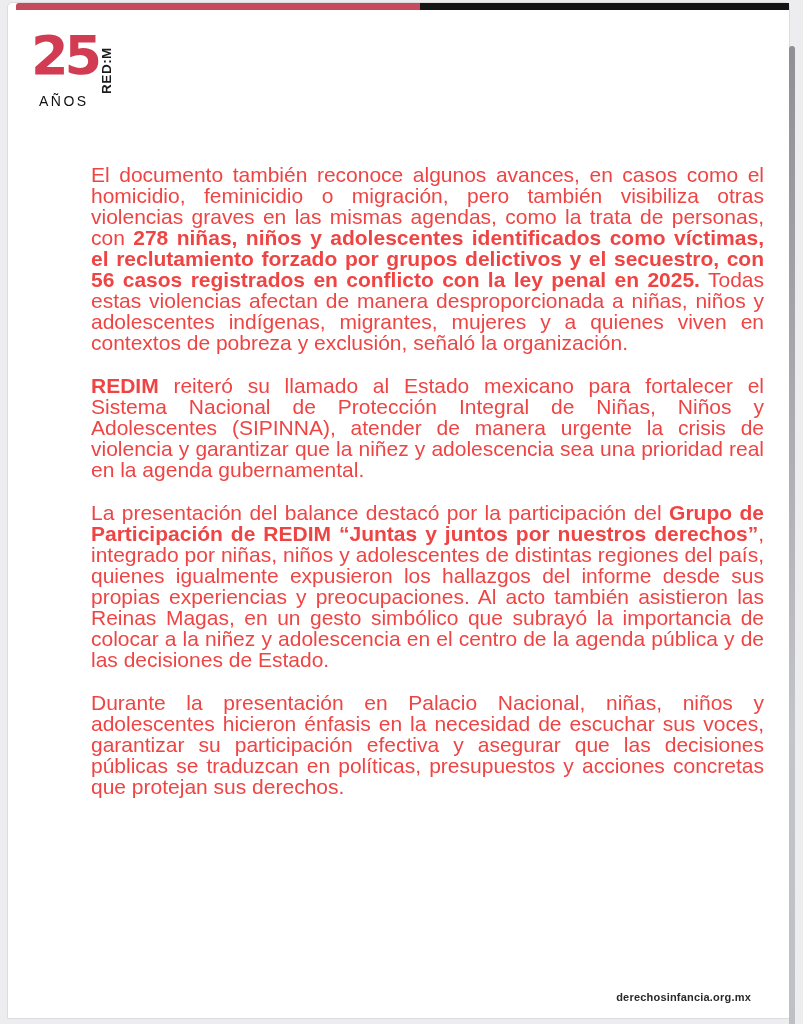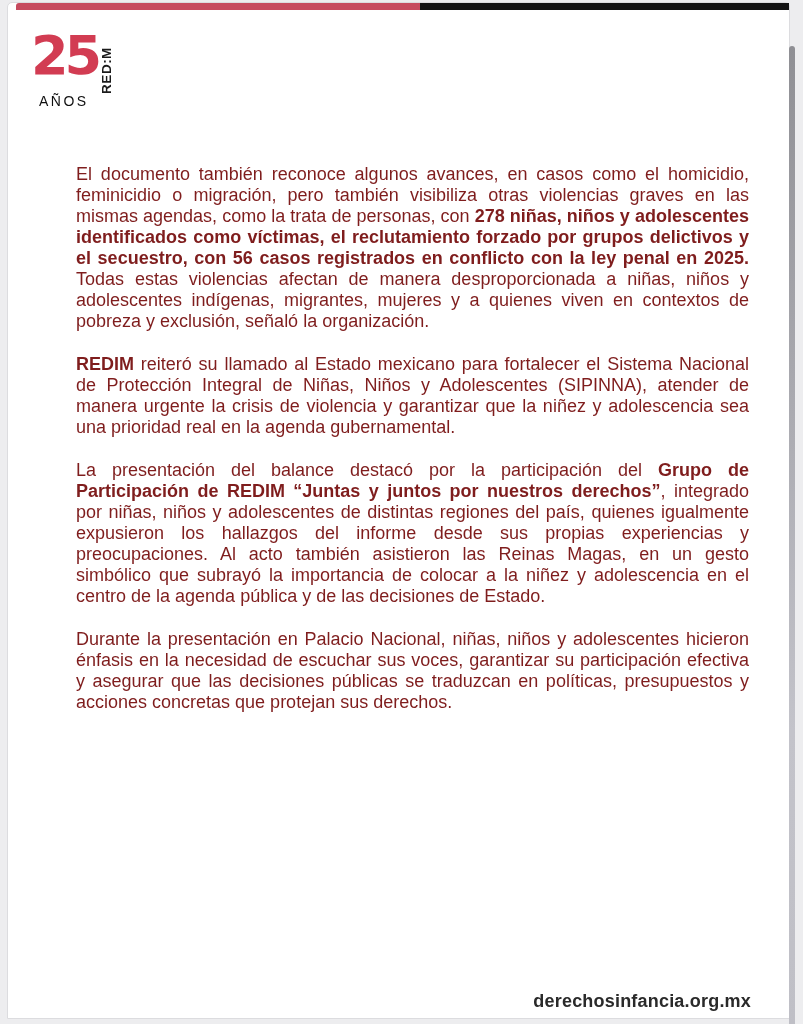--- a/index.html
+++ b/index.html
@@ -69,37 +69,37 @@
     left: 8px;
     top: 56px;
     font-weight: 400;
     font-size: 14px;
     letter-spacing: 2.5px;
     color: #101010;
   }
 
   .doc-text {
     position: absolute;
-    left: 68px;
+    left: 83px;
     top: 161px;
     width: 673px;
-    font-size: 18px;
+    font-size: 21px;
     line-height: 21px;
-    color: #7f1d1d;
+    color: #ef4444;
     text-align: justify;
   }
   .doc-text p { margin: 0 0 22px 0; }
   .doc-text b { font-weight: 700; }
 
   .footer {
     position: absolute;
     right: 38px;
     top: 988px;
     font-weight: 700;
-    font-size: 18px;
+    font-size: 11px;
     color: #2a2a2a;
     letter-spacing: 0.2px;
   }
 
   .scrollbar {
     position: absolute;
     left: 789px;
     top: 46px;
     width: 6px;
     height: 978px;

